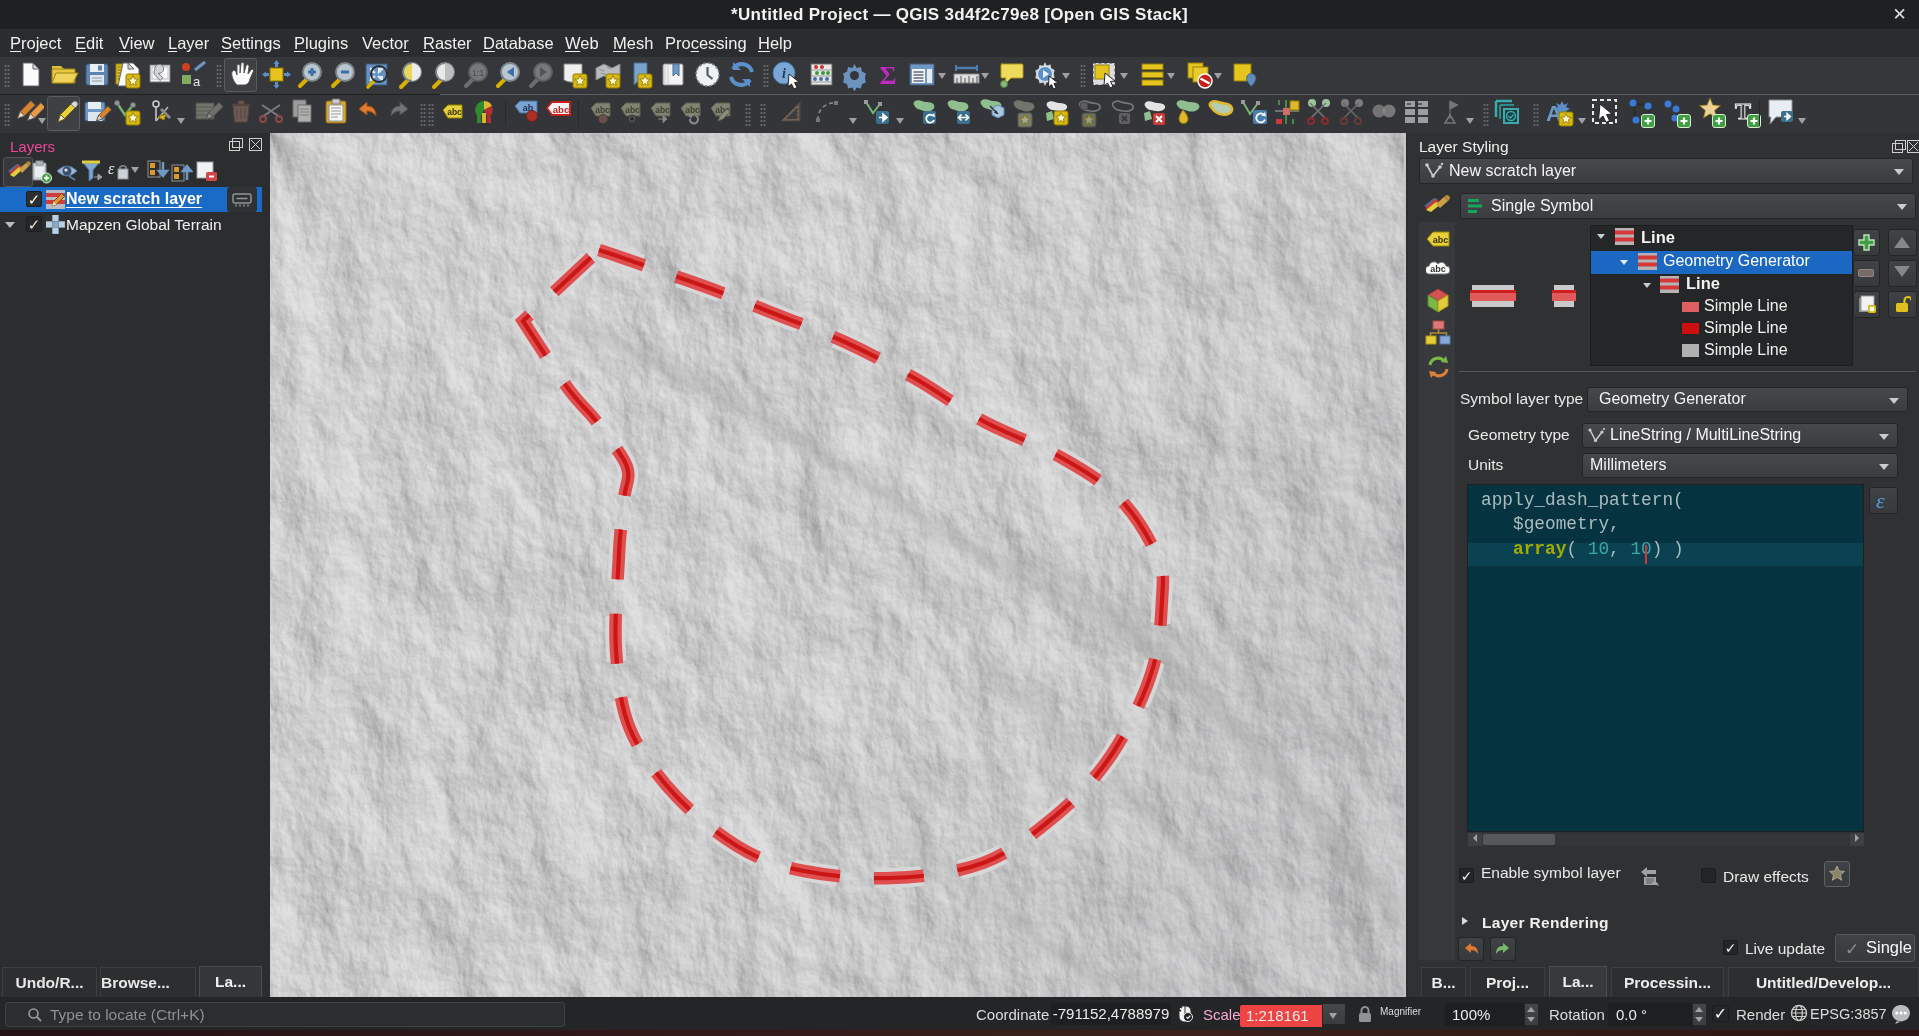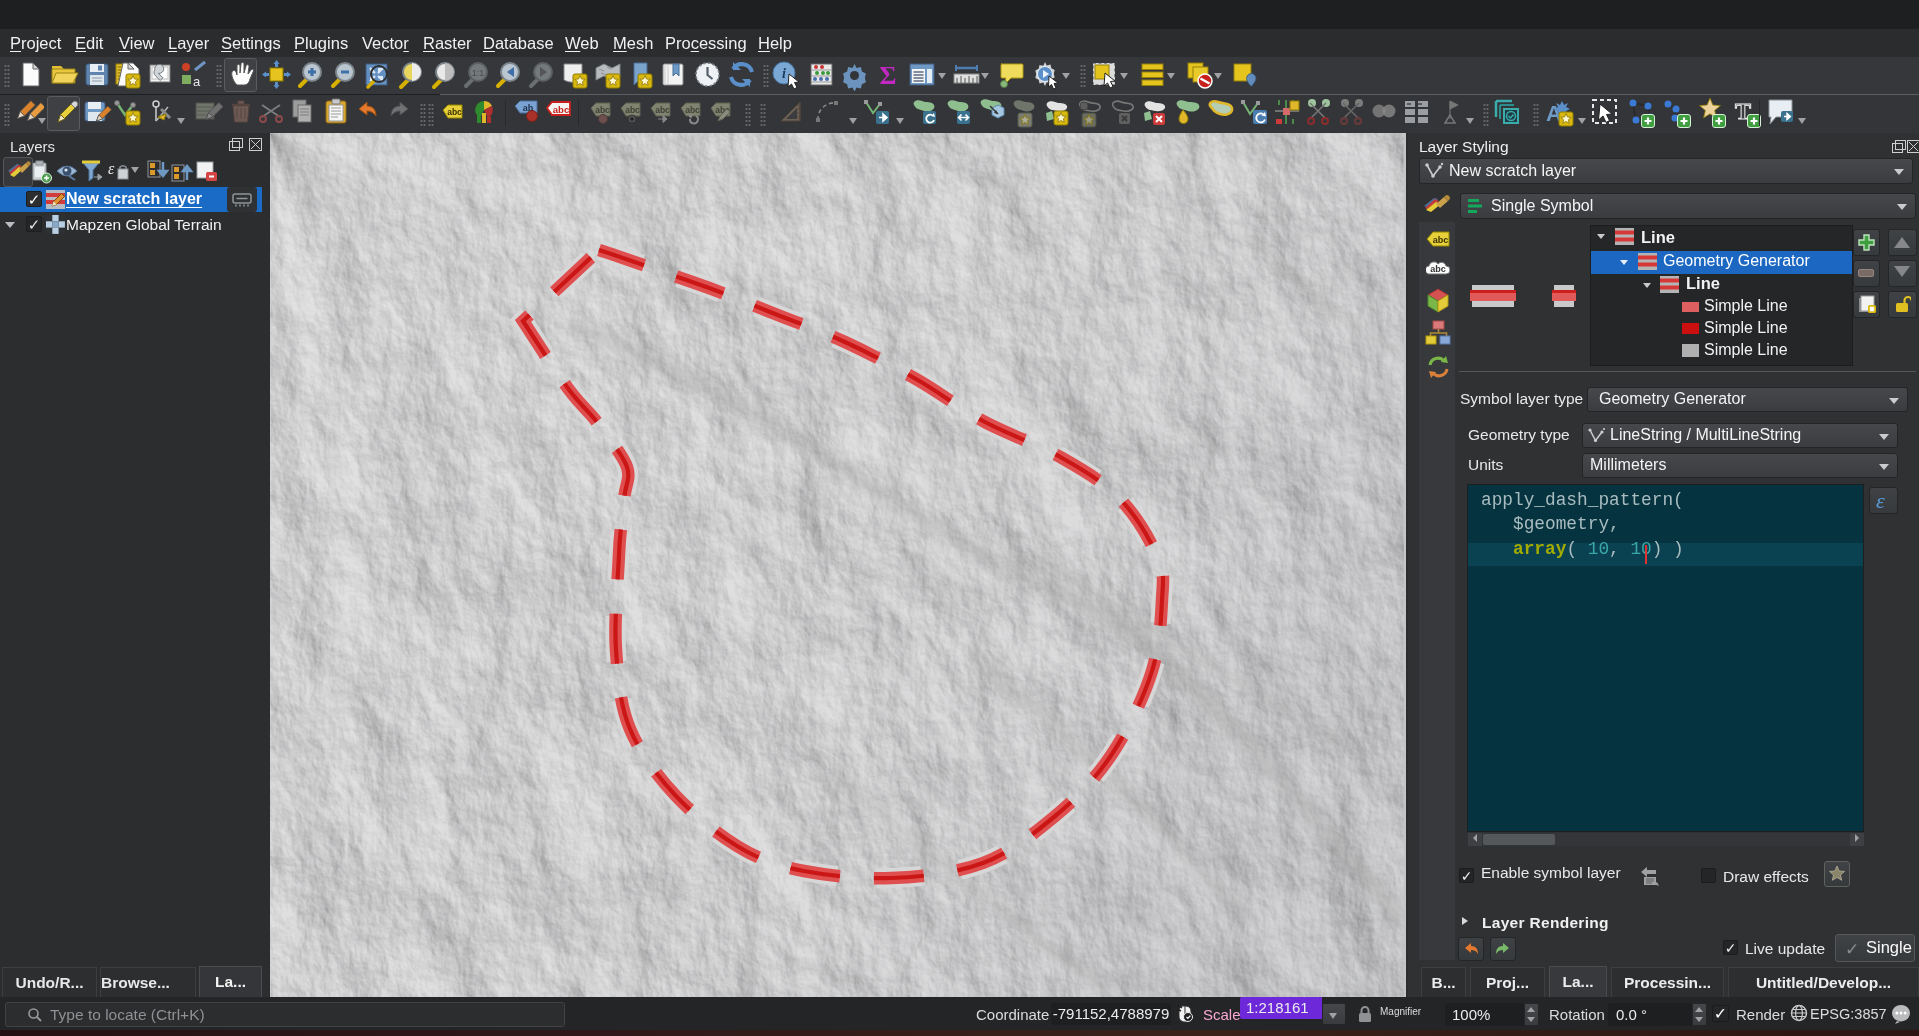--- a/index.html
+++ b/index.html
@@ -23,20 +23,21 @@
 .sep{position:absolute;width:1px;background:#27292b}
 .dd{position:absolute;width:0;height:0;border-left:4.5px solid transparent;border-right:4.5px solid transparent;border-top:6px solid #9fa1a3}
 .combo{position:absolute;background:linear-gradient(#46484c,#3a3c3f);border:1px solid #232527;border-radius:3px;color:#f2f2f2}
 .combo .ar{position:absolute;right:8px;top:50%;margin-top:-2px;width:0;height:0;border-left:5px solid transparent;border-right:5px solid transparent;border-top:6px solid #c9cbcd}
 .btn{position:absolute;background:linear-gradient(#404245,#363a3d);border:1px solid #232527;border-radius:3px}
 .chk{position:absolute;width:15px;height:15px;background:#232527;border:1px solid #1a1c1e;border-radius:2px;color:#f2f2f2;font-size:14px;line-height:14px;text-align:center}
 .lbl{position:absolute;font-size:15.5px;color:#e9e9e9}
 </style></head>
 <body>
 <div id="app">
+<div id="titlebar" class="abs">*Untitled Project — QGIS 3d4f2c79e8 [Open GIS Stack]<span class="x">✕</span></div>
 <div id="menubar" class="abs">
 <span class="mi" style="left:10px"><u>P</u>roject</span>
 <span class="mi" style="left:75px"><u>E</u>dit</span>
 <span class="mi" style="left:119px"><u>V</u>iew</span>
 <span class="mi" style="left:168px"><u>L</u>ayer</span>
 <span class="mi" style="left:221px"><u>S</u>ettings</span>
 <span class="mi" style="left:294px"><u>P</u>lugins</span>
 <span class="mi" style="left:362px">Vecto<u>r</u></span>
 <span class="mi" style="left:423px"><u>R</u>aster</span>
 <span class="mi" style="left:483px"><u>D</u>atabase</span>
@@ -559,21 +560,21 @@
       <div class="sep" style="left:1759px;top:5px;height:26px"></div>
       <svg class="abs" style="left:1766px;top:2px" width="30" height="32" viewBox="0 0 30 32">
         <path d="M3 3h23v17H10l-6 7 1-7H3z" fill="#e8eef3" stroke="#8a9298"></path>
         <rect x="15" y="14" width="12" height="11" rx="2" fill="#39718f"></rect>
         <path d="M18 19.5h6M21 16.5l3.5 3-3.5 3z" fill="#fff" stroke="#fff" stroke-width="1.4"></path>
       </svg>
       <span class="dd" style="left:1798px;top:23px"></span>
     </div>
 <div id="mainbg" class="abs"></div>
 <div id="leftpanel" class="abs">
-<div class="abs" style="left:10px;top:5px;font-size:15px;color:#e5e5e5">Layers</div>
+<div class="abs" style="left:10px;top:5px;font-size:15px;color:#ec4899">Layers</div>
 <svg class="abs" style="left:229px;top:5px" width="14" height="13" viewBox="0 0 14 13">
         <rect x="3.5" y="0.5" width="10" height="9" fill="none" stroke="#cfcfcf"></rect>
         <rect x="0.5" y="3.5" width="10" height="9" fill="none" stroke="#cfcfcf"></rect>
       </svg>
 <svg class="abs" style="left:249px;top:5px" width="13" height="13" viewBox="0 0 13 13">
         <rect x="0.5" y="0.5" width="12" height="12" fill="none" stroke="#cfcfcf"></rect>
         <path d="M2 2l9 9M11 2l-9 9" stroke="#cfcfcf"></path>
       </svg>
 
 <div class="abs" style="left:3px;top:24px;width:30px;height:30px;background:#36383b;border:1px solid #55575a;border-radius:3px"></div>
@@ -907,21 +908,21 @@
 <div class="abs" style="left:976px;top:9px;font-size:15px;color:#dcdcdc">Coordinate</div>
 <div class="abs" style="left:1051px;top:6px;width:120px;height:22px;background:#1d1f21;border-radius:2px;color:#ececec;font-size:15px;line-height:22px;text-align:center">-791152,4788979</div>
 <svg class="abs" style="left:1176px;top:7px" width="19" height="20" viewBox="0 0 19 20">
         <path d="M7 2 C4 2 3 5 3 8 v4 c0 4 3 6 6 6 s6-2 6-6 V8 c0-3-1-6-6-6z" fill="#f2f2f2" stroke="#333"></path>
         <path d="M9 2v8" stroke="#333"></path>
         <path d="M2 1l4 3M1 5l4 2" stroke="#222" stroke-width="1.4"></path>
         <circle cx="12" cy="13" r="4.5" fill="#1d1f21" stroke="#f0f0f0"></circle>
         <path d="M10.5 13l1.4 1.4 2.4-2.8" stroke="#fff" fill="none" stroke-width="1.3"></path>
       </svg>
 <div class="abs" style="left:1203px;top:9px;font-size:15px;color:#f9a8d4">Scale</div>
-<div class="abs" style="left:1240px;top:0;width:82px;height:22px;background:#6d28d9;border-radius:2px 0 0 2px;color:#ececec;font-size:15px;line-height:22px;padding-left:6px">1:218161</div>
+<div class="abs" style="left:1240px;top:8px;width:82px;height:22px;background:#ef4444;border-radius:2px 0 0 2px;color:#ececec;font-size:15px;line-height:22px;padding-left:6px">1:218161</div>
 <div class="abs" style="left:1322px;top:6px;width:24px;height:22px;background:linear-gradient(#45474a,#393b3e);border:1px solid #242628;border-radius:0 2px 2px 0">
         <span class="dd" style="left:6px;top:9px"></span>
       </div>
 <svg class="abs" style="left:1357px;top:8px" width="16" height="18" viewBox="0 0 16 18">
         <rect x="2" y="8" width="12" height="9" rx="1.5" fill="#8f9194"></rect>
         <path d="M4.5 8V5.5a3.5 3.5 0 0 1 7 0V8" fill="none" stroke="#8f9194" stroke-width="2"></path>
       </svg>
 <div class="abs" style="left:1380px;top:9px;font-size:10px;color:#dcdcdc">Magnifier</div>
 <div class="abs" style="left:1445px;top:6px;width:79px;height:23px;background:#1d1f21;border-radius:2px 0 0 2px;color:#ececec;font-size:15px;line-height:23px;padding-left:7px">100%</div>
 <div class="abs" style="left:1524px;top:6px;width:15px;height:23px;background:linear-gradient(#45474a,#393b3e);border:1px solid #242628;border-radius:0 2px 2px 0">

